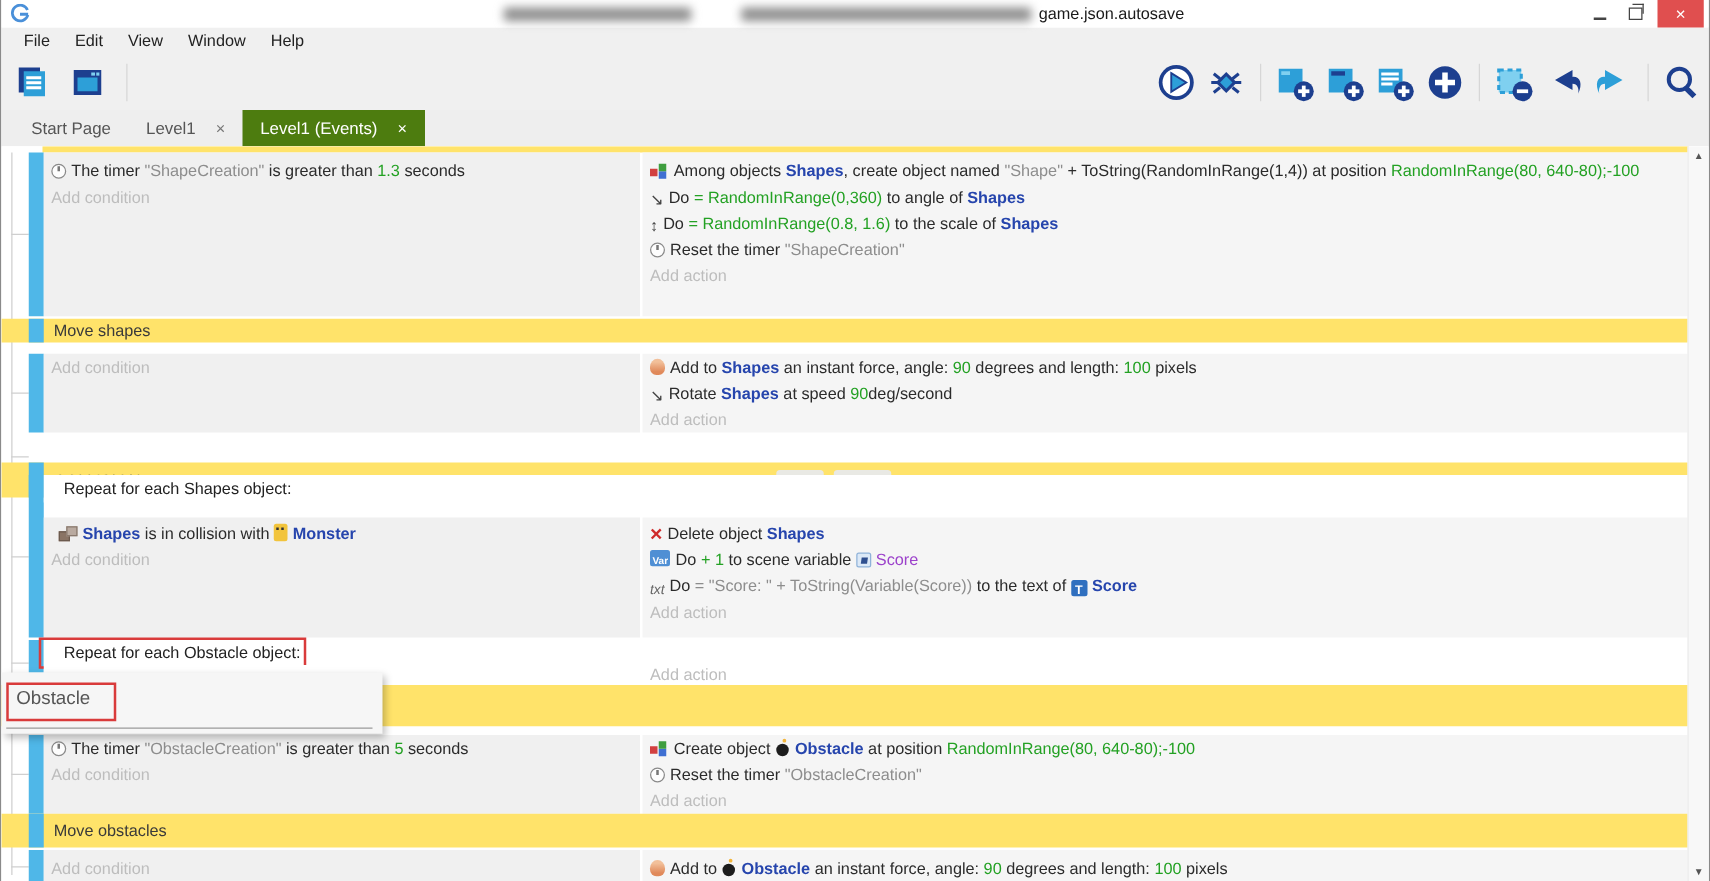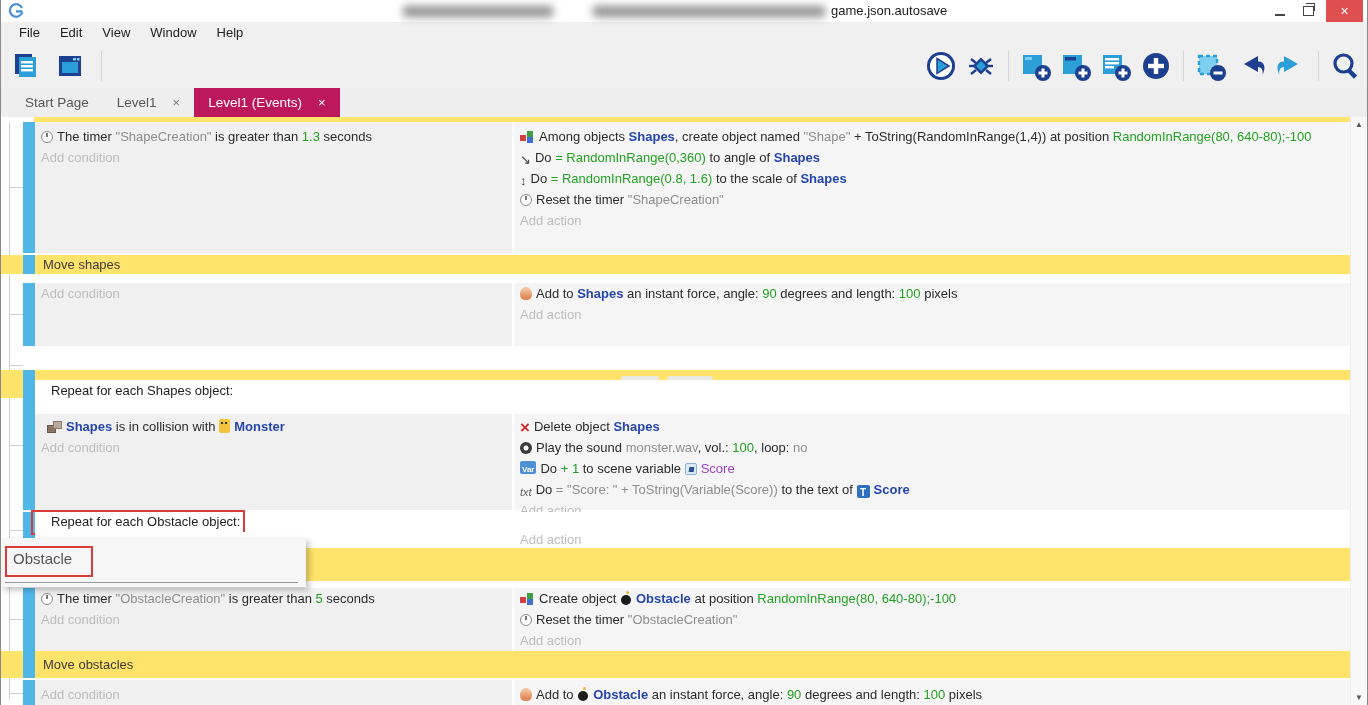--- a/index.html
+++ b/index.html
@@ -29,21 +29,21 @@
   #toolbar{height:44px;background:#f0f0f0;position:relative;display:flex;align-items:center;}
   .tb-left{display:flex;align-items:center;gap:10px;padding-left:8px;}
   .tb-right{position:absolute;right:4px;top:0;height:44px;display:flex;align-items:center;gap:6px;}
   .tb-sep{width:1px;height:30px;background:#d6d6d6;margin:0 4px;}
   .tb-ic{display:flex;align-items:center;justify-content:center;width:34px;height:34px;}
 
   
   #tabbar{height:29px;background:#eeeeee;display:flex;align-items:stretch;padding-left:10px;font-size:13.5px;}
   .tab{display:flex;align-items:center;gap:16px;padding:0 14px;color:#555;}
   .tab .x{color:#777;font-size:13px;}
-  .tab.active{background:#be185d;color:#fff;}
+  .tab.active{background:#4d7c0f;color:#fff;}
   .tab.active .x{color:#fff;}
 
   
   #events{position:absolute;top:117px;left:0;right:0;bottom:0;background:#fff;overflow:hidden;font-size:13px;color:#2b2b2b;}
   .blk{position:absolute;left:0;right:16px;}
   .sel-bar{position:absolute;left:22px;top:0;bottom:0;width:12px;background:#4fb7e8;}
   .cond-col{position:absolute;left:34px;width:477px;top:0;bottom:0;background:#f0f0f0;padding:4px 6px 0 6px;box-sizing:border-box;}
   .act-col{position:absolute;left:513px;right:0;top:0;bottom:0;background:#f5f5f5;padding:4px 8px 0 6px;box-sizing:border-box;}
   .line{line-height:21px;}
   .comment{background:#ffe36a;}
@@ -316,20 +316,21 @@
       <div class="ctext">Move shapes</div>
     </div>
 
     <div class="blk" id="evB">
       <div class="sel-bar"></div>
       <div class="cond-col">
         <div class="line"><span class="sg sg-muted">Add condition</span></div>
       </div>
       <div class="act-col">
         <div class="line"><span class="evicon force-icon"></span><span class="sg sg-plain">Add to </span><span class="sg sg-obj">Shapes</span><span class="sg sg-plain"> an instant force, angle: </span><span class="sg sg-expr">90</span><span class="sg sg-plain"> degrees and length: </span><span class="sg sg-expr">100</span><span class="sg sg-plain"> pixels</span></div>
+        <div class="line"><span class="evicon angle-icon"></span><span class="sg sg-plain">Rotate </span><span class="sg sg-obj">Shapes</span><span class="sg sg-plain"> at speed </span><span class="sg sg-expr">90</span><span class="sg sg-plain">deg/second</span></div>
         <div class="line"><span class="sg sg-muted">Add action</span></div>
       </div>
     </div>
 
     <div class="blk comment" id="cm2">
       <div class="sel-bar"></div>
       <div class="ctext">COLLISION</div>
     </div>
 
     <div class="artifact" style="left:620px;width:38px"></div>
@@ -337,21 +338,20 @@
 
     <div class="blk" id="evC">
       <div class="sel-bar"></div>
       <div class="ev-header">Repeat for each Shapes object:</div>
       <div class="cond-col">
         <div class="line" style="padding-left:6px"><span class="evicon collision-icon"></span><span class="sg sg-obj">Shapes</span><span class="sg sg-plain"> is in collision with </span><span class="evicon monster-icon"></span><span class="sg sg-obj">Monster</span></div>
         <div class="line"><span class="sg sg-muted">Add condition</span></div>
       </div>
       <div class="act-col">
         <div class="line"><span class="evicon delete-icon"></span><span class="sg sg-plain">Delete object </span><span class="sg sg-obj">Shapes</span></div>
-        <div class="line"><span class="evicon sound-icon"></span><span class="sg sg-plain">Play the sound </span><span class="sg sg-str">monster.wav</span><span class="sg sg-plain">, vol.: </span><span class="sg sg-expr">100</span><span class="sg sg-plain">, loop: </span><span class="sg sg-str">no</span></div>
         <div class="line"><span class="evicon var-badge"></span><span class="sg sg-plain">Do </span><span class="sg sg-expr">+ 1</span><span class="sg sg-plain"> to scene variable </span><span class="evicon scenevar-icon"></span><span class="sg sg-var">Score</span></div>
         <div class="line"><span class="evicon txt-badge"></span><span class="sg sg-plain">Do </span><span class="sg sg-str">= "Score: " + ToString(Variable(Score))</span><span class="sg sg-plain"> to the text of </span><span class="evicon textobj-icon"></span><span class="sg sg-obj">Score</span></div>
         <div class="line"><span class="sg sg-muted">Add action</span></div>
       </div>
     </div>
 
     <div class="blk" id="evD">
       <div class="sel-bar"></div>
       <div class="ev-header">Repeat for each Obstacle object:</div>
       <div class="red-box"></div>

